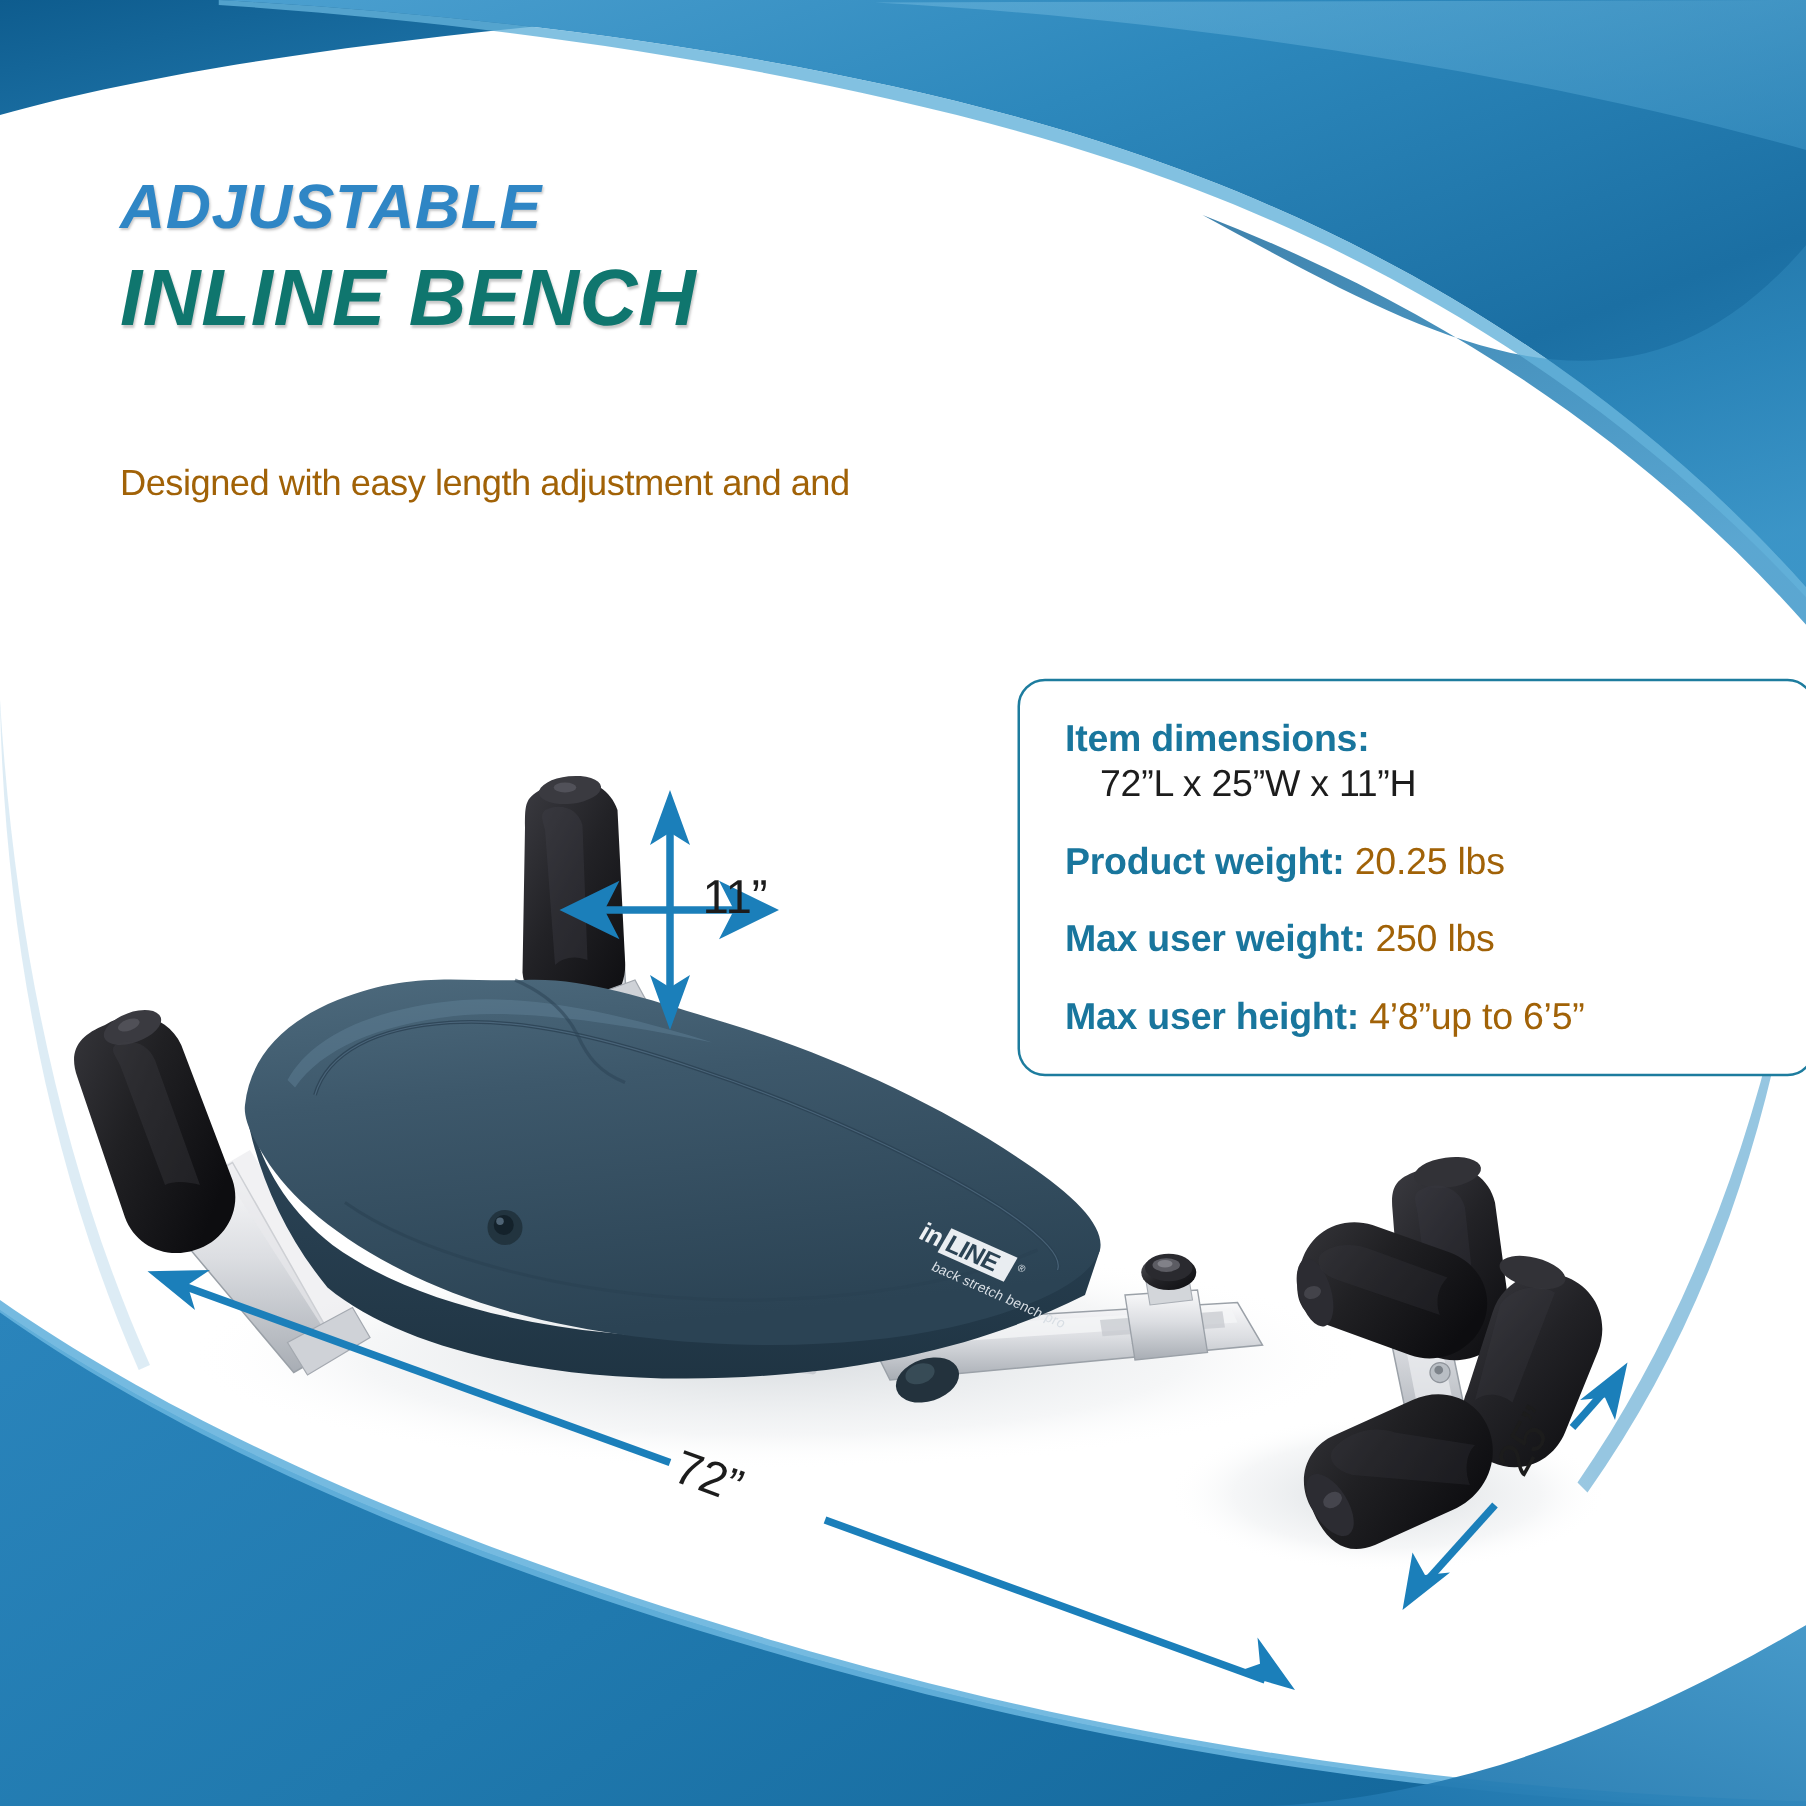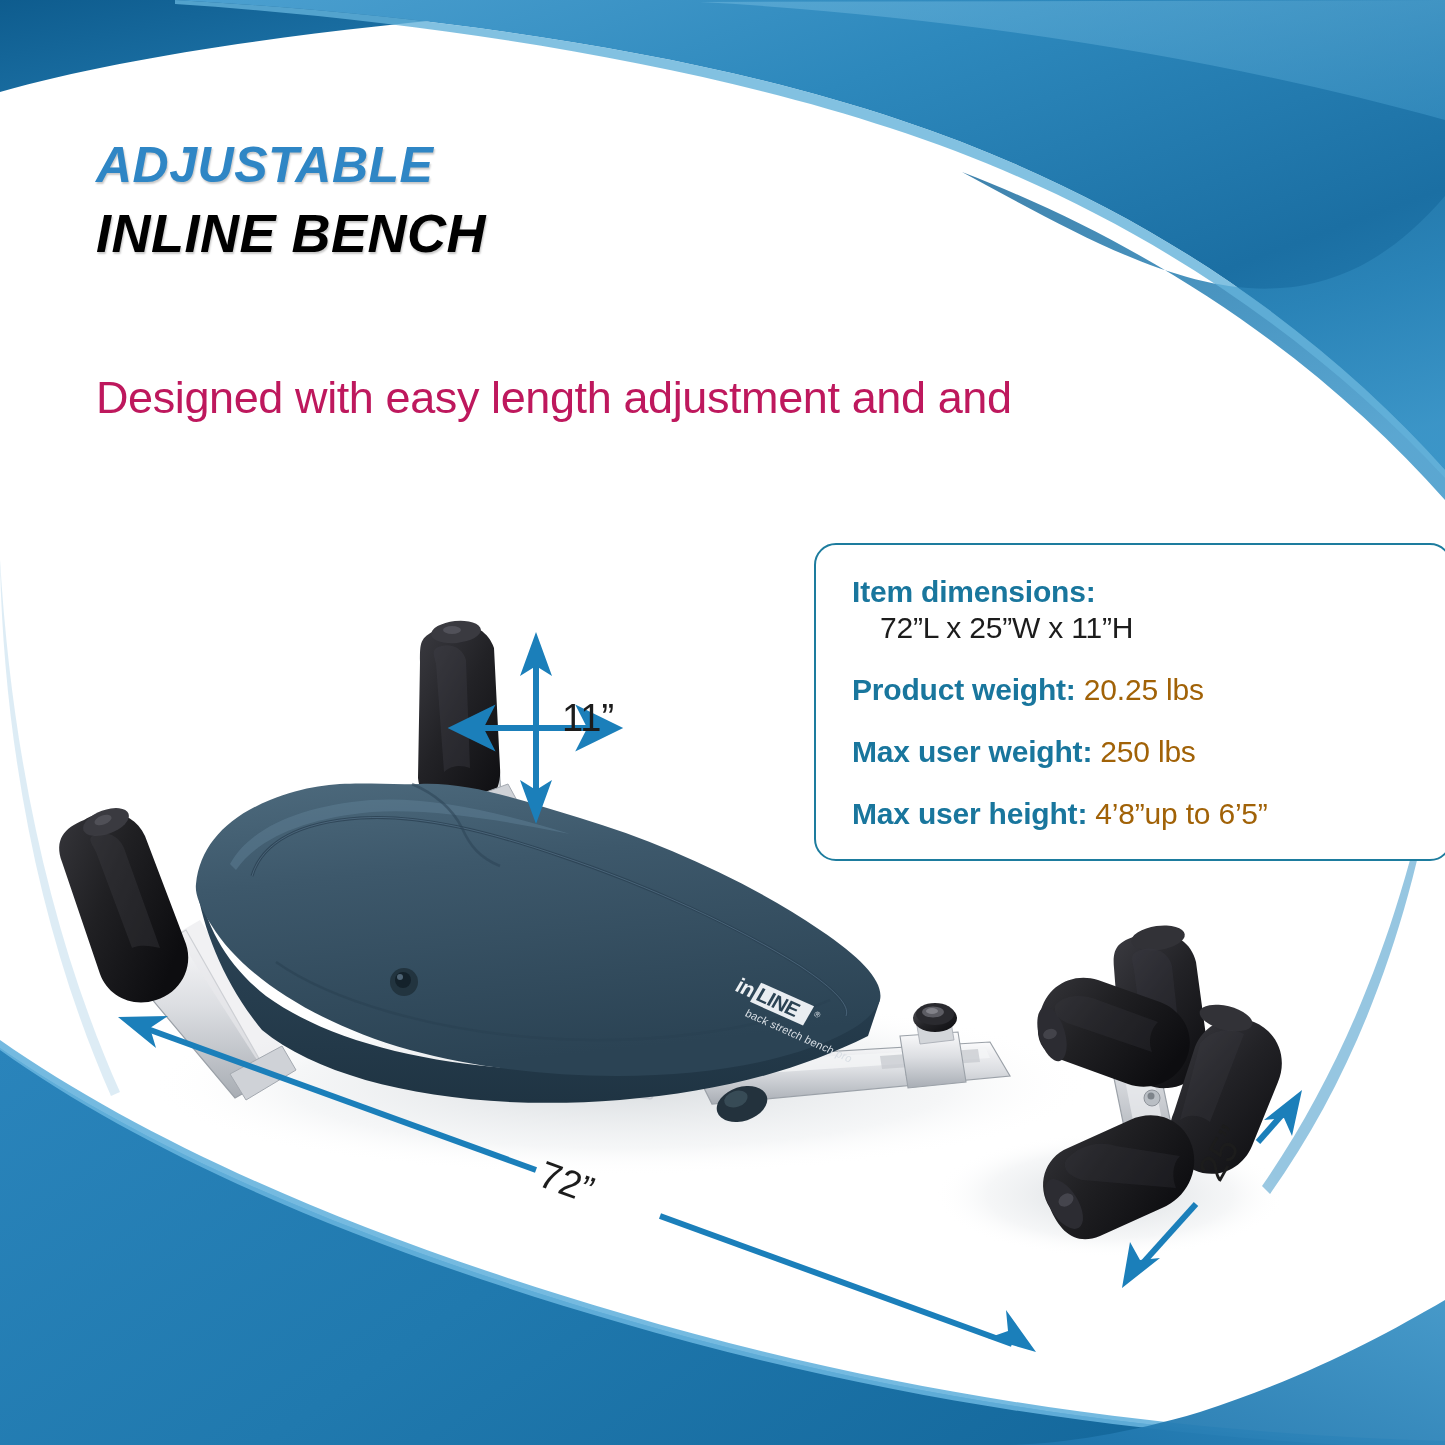--- a/index.html
+++ b/index.html
@@ -10,28 +10,28 @@
 
   
   .headline{position:absolute;left:96px;top:140px;width:900px;}
   .title-1{
     font-size:50px;line-height:1.0;font-weight:bold;font-style:italic;
     letter-spacing:0.5px;color:#2f86c5;margin:0;
     text-shadow:1px 2px 2px rgba(0,0,0,.22);
     font-family:"Liberation Sans",sans-serif;
   }
   .title-2{
-    font-size:54px;line-height:1.0;font-weight:bold;font-style:italic;
-    letter-spacing:0.5px;color:#000000;margin:16px 0 0 0;
+    font-size:64px;line-height:1.0;font-weight:bold;font-style:italic;
+    letter-spacing:0.5px;color:#0f766e;margin:16px 0 0 0;
     text-shadow:1px 2px 2px rgba(0,0,0,.22);
     font-family:"Liberation Sans",sans-serif;
   }
   .subtitle{
     position:absolute;left:96px;top:368px;width:1180px;
-    font-size:45px;line-height:1.34;color:#be185d;font-weight:400;
+    font-size:29px;line-height:1.34;color:#a16207;font-weight:400;
     letter-spacing:-0.4px;
     font-family:"Liberation Sans",sans-serif;
   }
   .subtitle div{white-space:nowrap;}
 
   
   .specbox{
     position:absolute;left:814px;top:543px;width:638px;height:318px;
     border:2.5px solid #1d7c9e;border-radius:22px;background:#ffffff;
     box-sizing:border-box;padding:30px 0 0 36px;

